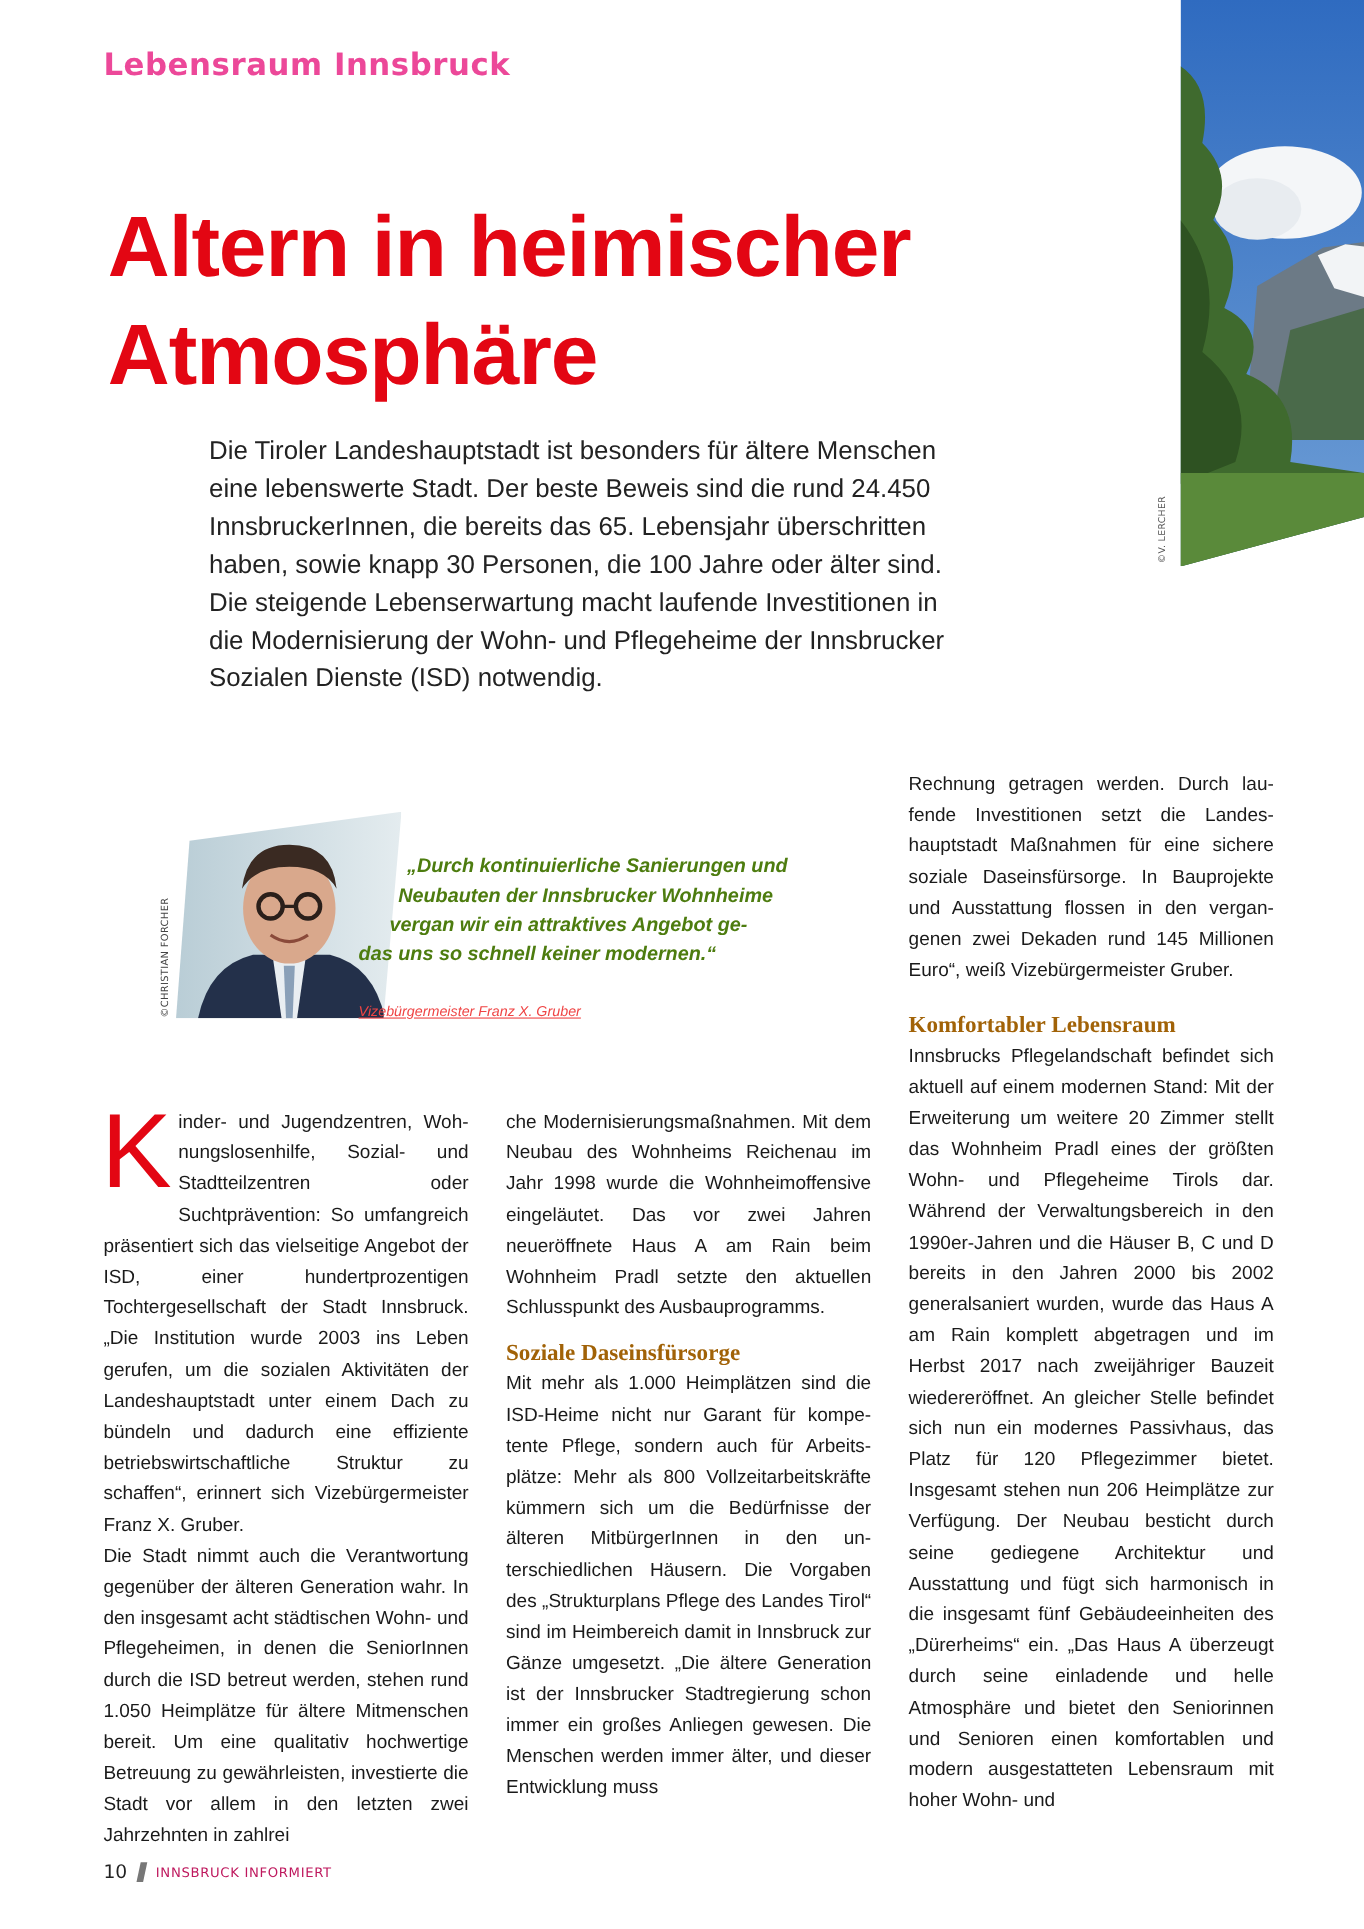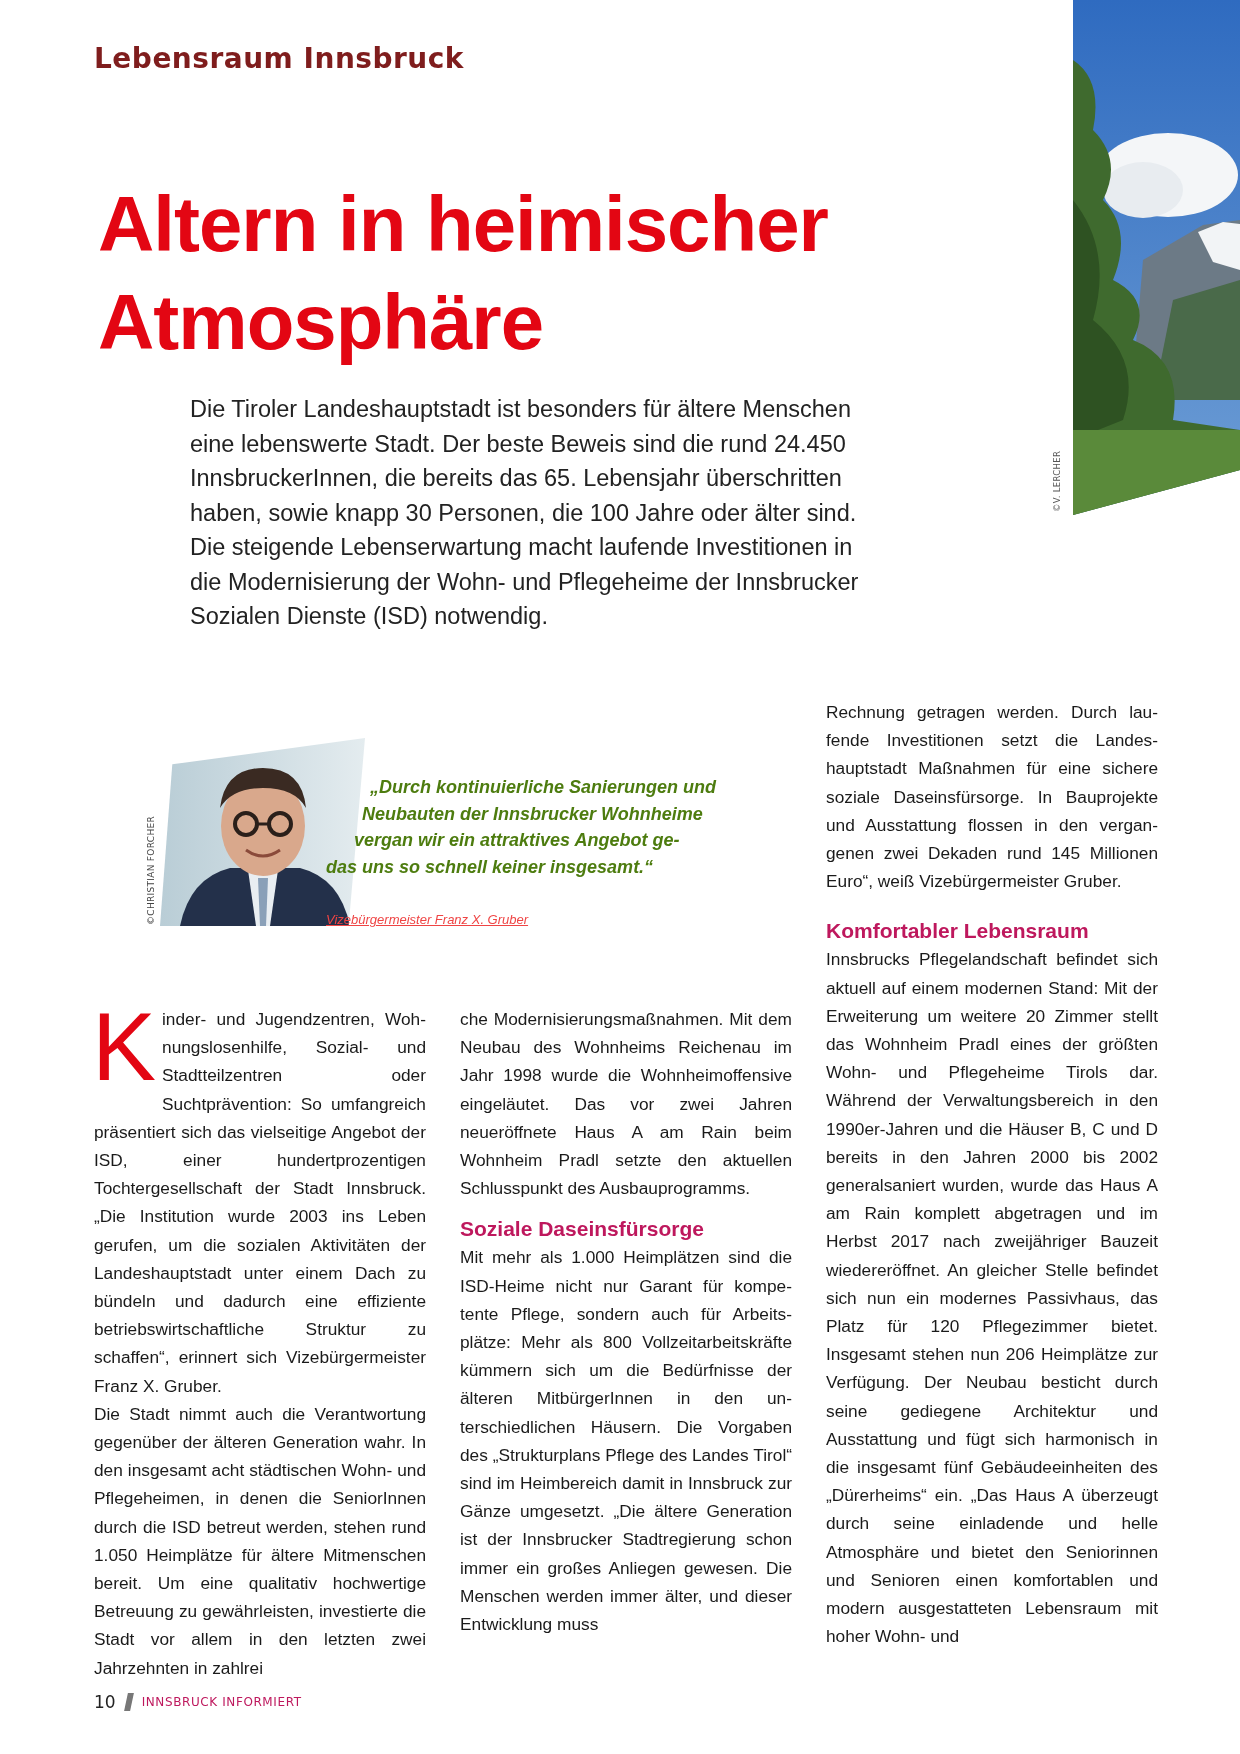--- a/index.html
+++ b/index.html
@@ -1,36 +1,36 @@
 <!DOCTYPE html>
 <html><head>
 <meta charset="utf-8">
 <style>
   html, body { margin:0; padding:0; background:#ffffff; }
   body { width:1240px; height:1754px; position:relative; overflow:hidden; font-family:"DejaVu Sans", sans-serif; color:#1a1a1a; }
-  .kicker { position:absolute; left:94px; top:42px; font-size:28px; font-weight:bold; letter-spacing:0.5px; color:#7f1d1d; }
+  .kicker { position:absolute; left:94px; top:42px; font-size:28px; font-weight:bold; letter-spacing:0.5px; color:#ec4899; }
   .title { position:absolute; left:98px; top:175px; font-family:"Liberation Sans", sans-serif; font-weight:bold; font-size:78px; line-height:98px; color:#e30613; letter-spacing:-1px; }
   .lead { position:absolute; left:190px; top:392px; width:700px; font-family:"Liberation Sans", sans-serif; font-size:23.5px; line-height:34.5px; color:#222; }
   .photo-top { position:absolute; left:1073px; top:0; width:167px; height:515px; overflow:hidden; clip-path:polygon(0 0,100% 0,100% 470px,0 515px); }
   .photo-top svg { width:100%; height:100%; display:block; }
   .credit-top { position:absolute; left:1052px; top:512px; transform-origin:left top; transform:rotate(-90deg); font-size:8.5px; color:#555; letter-spacing:0.3px; white-space:nowrap; }
   .portrait { position:absolute; left:160px; top:738px; width:205px; height:188px; clip-path:polygon(6% 14%,100% 0,92% 100%,0 100%); }
   .portrait svg { width:100%; height:100%; display:block; }
   .credit-portrait { position:absolute; left:146px; top:925px; transform-origin:left top; transform:rotate(-90deg); font-size:9px; color:#444; white-space:nowrap; letter-spacing:0.3px; }
   .quote { position:absolute; left:318px; top:774px; width:400px; font-family:"Liberation Sans", sans-serif; font-style:italic; font-weight:bold; font-size:18px; line-height:26.5px; color:#4d7c0f; }
   .quote span { display:block; }
   .quote .l1 { padding-left:52px; } .quote .l2 { padding-left:44px; } .quote .l3 { padding-left:36px; } .quote .l4 { padding-left:18px; } .quote .l5 { padding-left:8px; }
   .quote-attr { position:absolute; left:326px; top:912px; font-family:"Liberation Sans", sans-serif; font-style:italic; font-size:13px; color:#ef4444;text-decoration:underline; }
   .col { position:absolute; width:332px; font-family:"Liberation Sans", sans-serif; font-size:17.3px; line-height:28.2px; color:#1a1a1a; text-align:justify; hyphens:manual; }
   .col p { margin:0; }
   .col1 { left:94px; top:1005px; }
   .col2 { left:460px; top:1005px; }
   .col3 { left:826px; top:698px; }
   .dropcap { float:left; font-family:"Liberation Sans", sans-serif; font-size:96px; line-height:72px; color:#e30613; margin:6px 6px 0 -2px; height:82px; }
-  .subhead { font-family:Liberation Sans, sans-serif; font-weight:bold; font-size:21px; color:#be185d; line-height:28px; margin-top:13px !important; text-align:left; }
+  .subhead { font-family:Liberation Serif, serif; font-weight:bold; font-size:21px; color:#a16207; line-height:28px; margin-top:13px !important; text-align:left; }
   .footer { position:absolute; left:94px; top:1692px; display:flex; align-items:center; gap:10px; }
   .footer .pg { font-size:17px; color:#222; }
   .footer .slash { width:6px; height:18px; background:#777; transform:skewX(-12deg); }
   .footer .pub { font-size:12px; letter-spacing:0.6px; color:#be185d; }
 </style>
 </head>
 <body>
 
 <div class="kicker">Lebensraum Innsbruck</div>
 
@@ -81,21 +81,21 @@
     <line x1="97" y1="86" x2="109" y2="86" stroke="#2a1f1a" stroke-width="3"></line>
     <path d="M86 112 Q103 124 120 112" fill="none" stroke="#8a4a3a" stroke-width="3"></path>
   </svg>
 </div>
 <div class="credit-portrait">©CHRISTIAN FORCHER</div>
 
 <blockquote class="quote" style="margin:0;">
   <span class="l1">„Durch kontinuierliche Sanierungen und</span>
   <span class="l2">Neubauten der Innsbrucker Wohnheime</span>
   <span class="l3">vergan wir ein attraktives Angebot ge-</span>
-  <span class="l5">das uns so schnell keiner insgesamt.“</span>
+  <span class="l5">das uns so schnell keiner modernen.“</span>
 </blockquote>
 <div class="quote-attr">Vizebürgermeister Franz X. Gruber</div>
 
 <div class="col col1">
   <p>
     <span class="dropcap">K</span><span>inder- und Jugendzentren, Woh­nungslosenhilfe, Sozial- und Stadt­teilzentren oder Suchtpräventi­on: So umfangreich präsentiert sich das vielseitige Angebot der ISD, einer hun­dertprozentigen Tochtergesellschaft der Stadt Innsbruck. „Die Institution wurde 2003 ins Leben gerufen, um die sozialen Aktivitäten der Landeshauptstadt un­ter einem Dach zu bündeln und dadurch eine effiziente betriebswirtschaftliche Struktur zu schaffen“, erinnert sich Vize­bürgermeister Franz X. Gruber.</span>
   </p>
   <p>Die Stadt nimmt auch die Verantwor­tung gegenüber der älteren Generation wahr. In den insgesamt acht städtischen Wohn- und Pflegeheimen, in denen die SeniorInnen durch die ISD betreut wer­den, stehen rund 1.050 Heimplätze für ältere Mitmenschen bereit. Um eine qua­litativ hochwertige Betreuung zu gewähr­leisten, investierte die Stadt vor allem in den letzten zwei Jahrzehnten in zahlrei­</p>
 </div>
 

